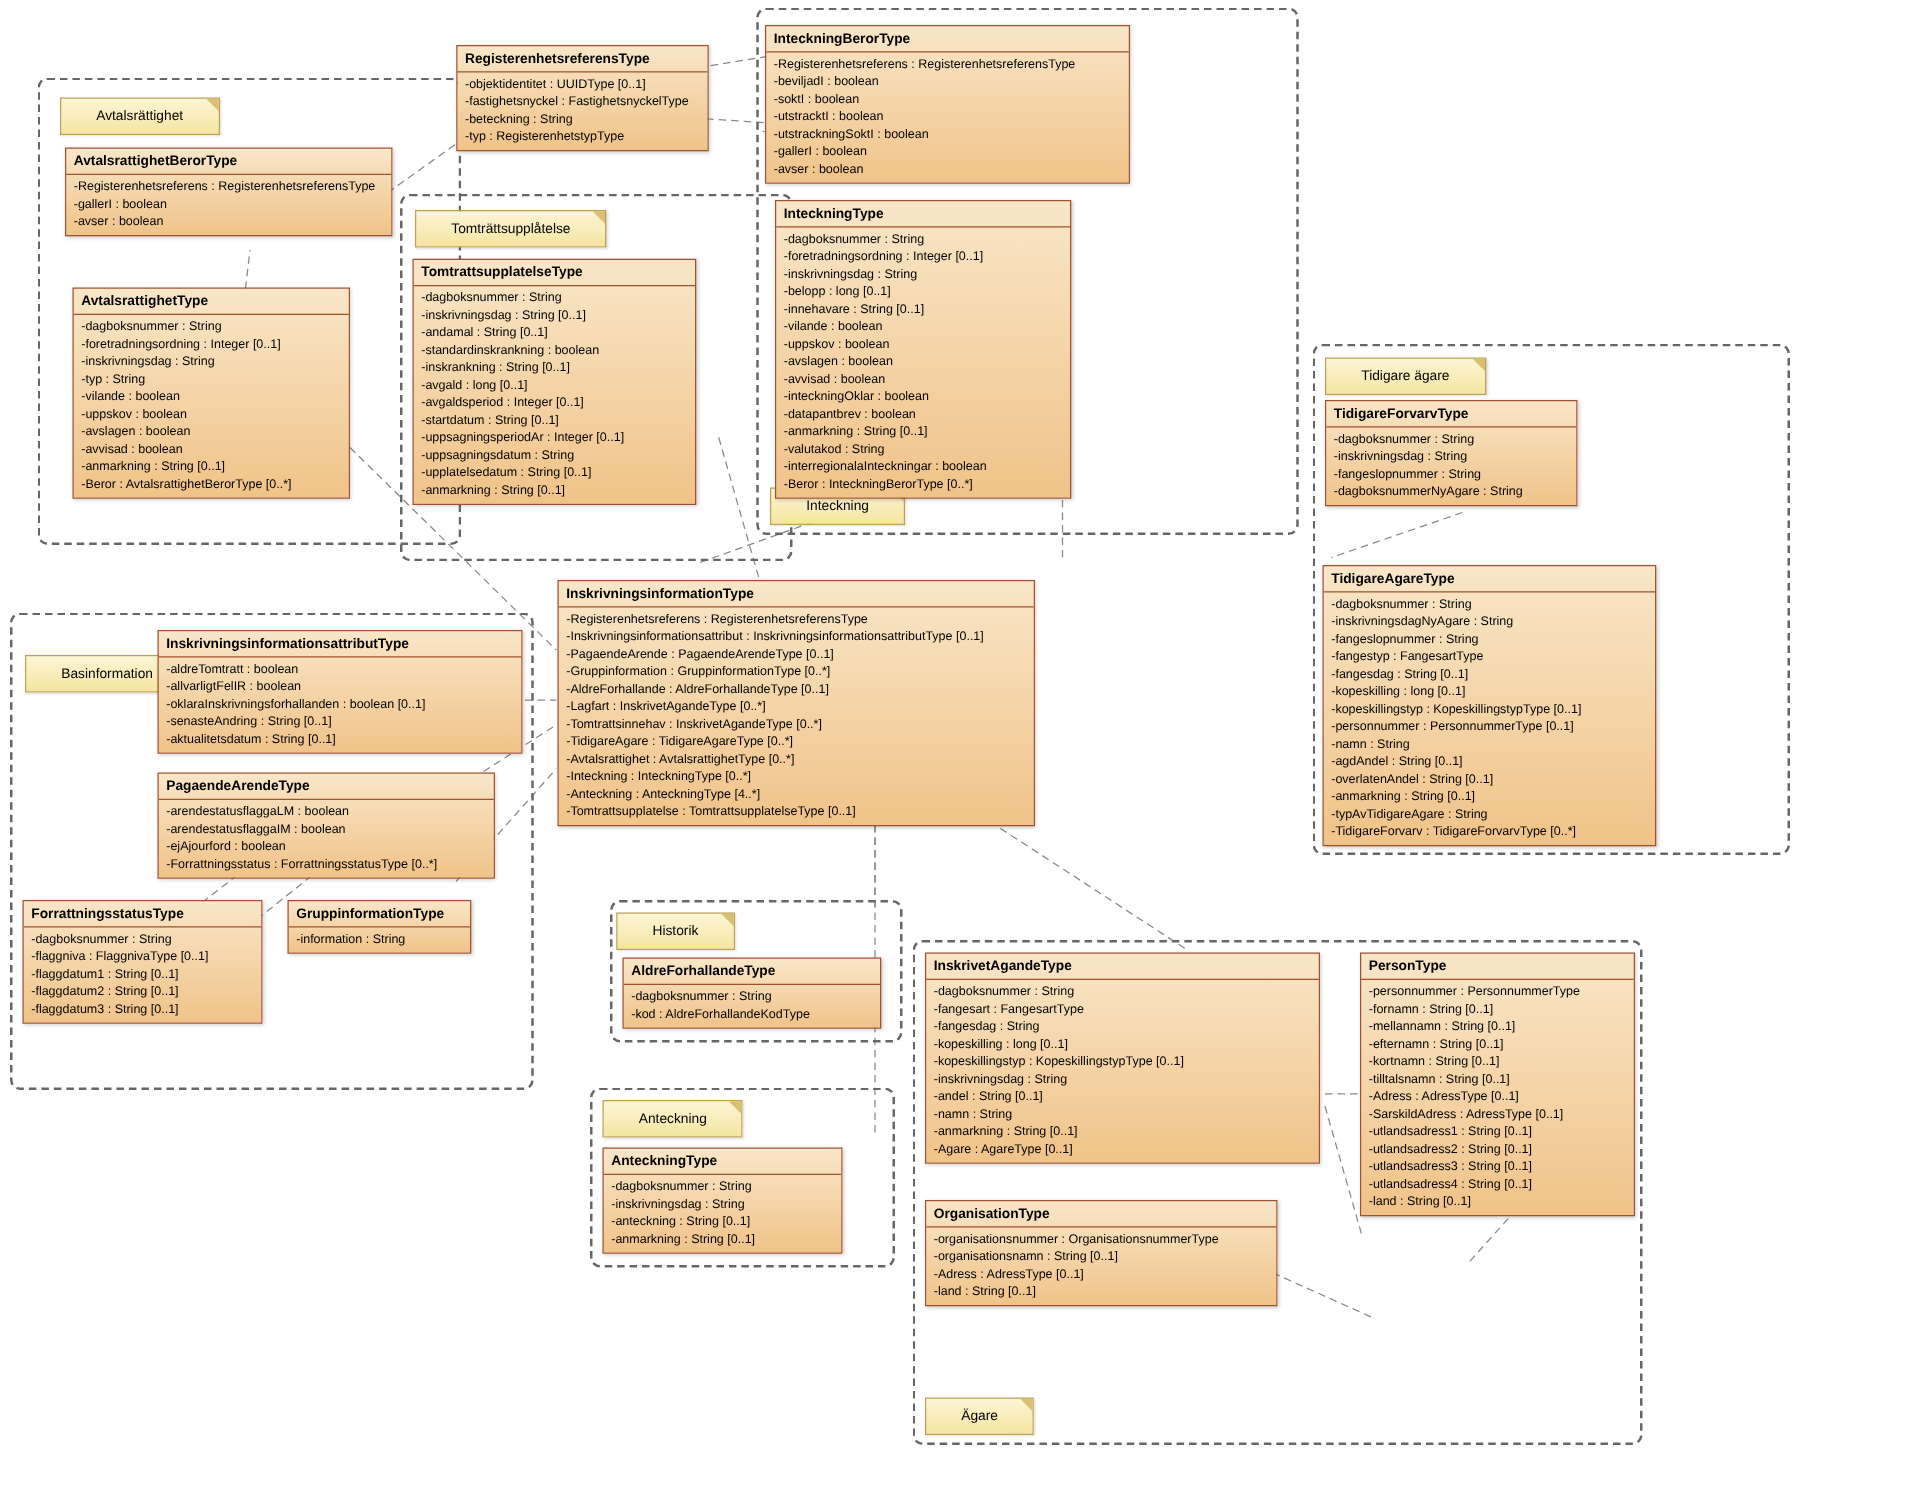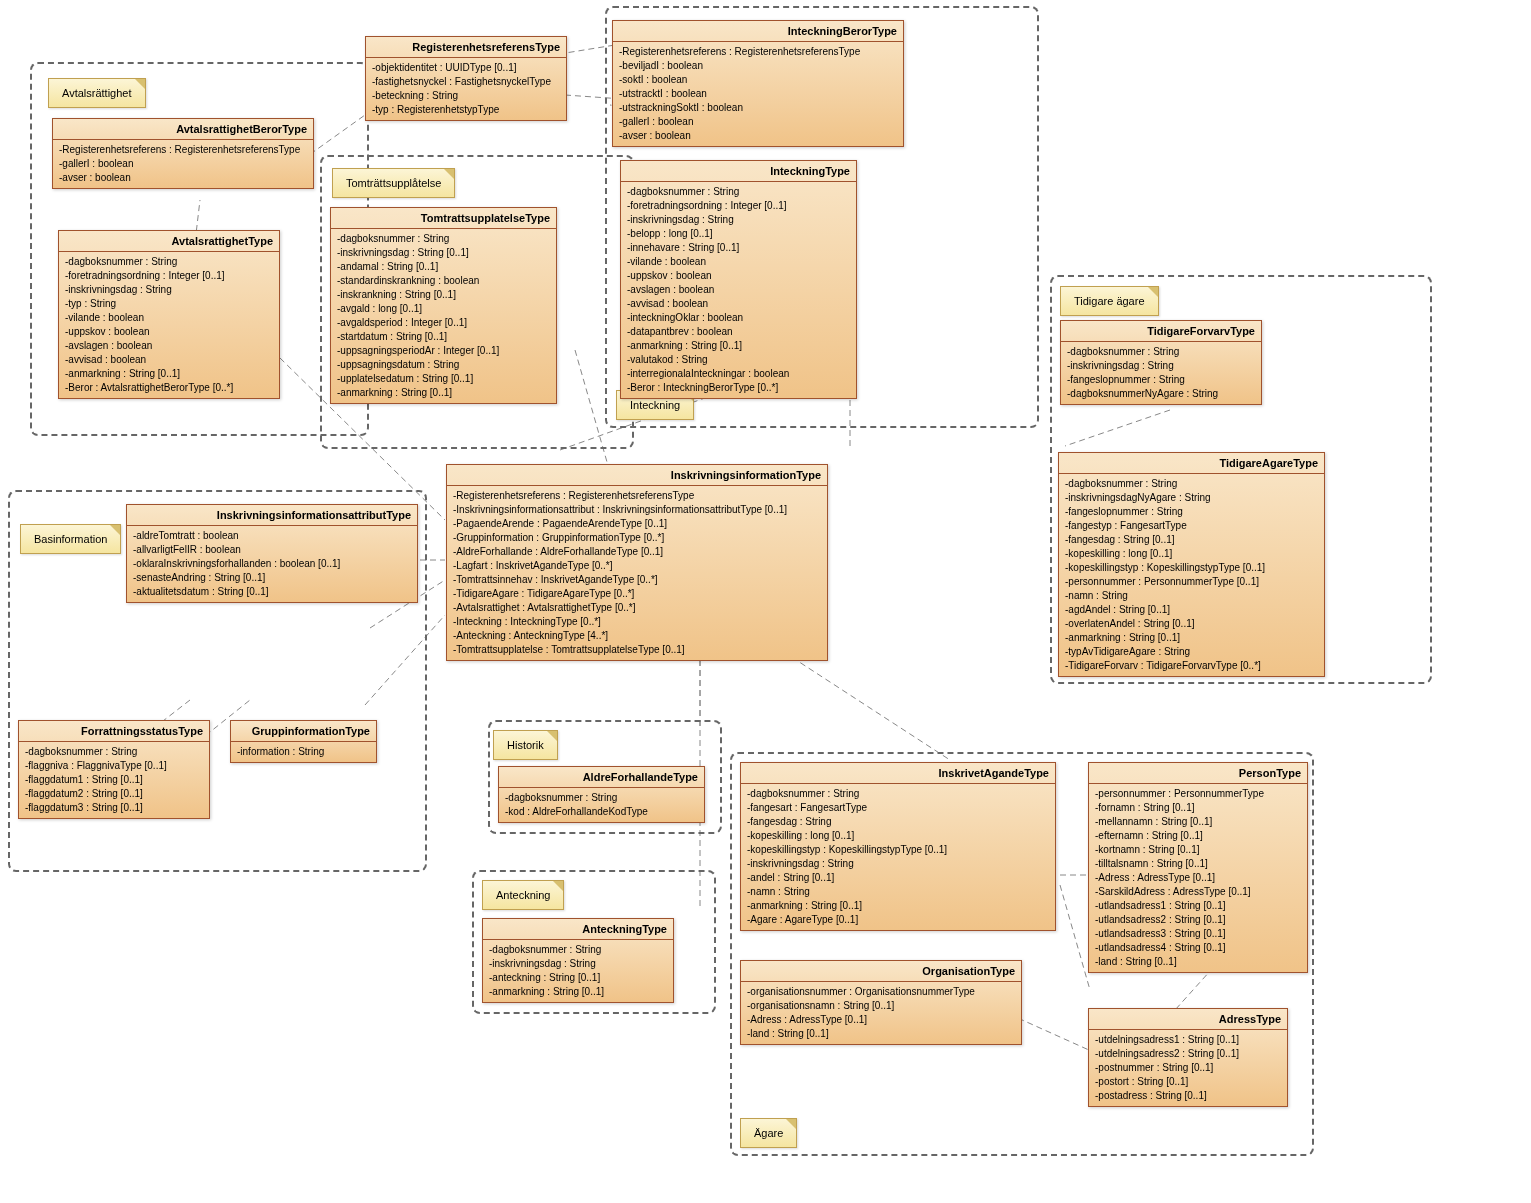--- a/index.html
+++ b/index.html
@@ -1,21 +1,21 @@
 <!DOCTYPE html>
 <html><head>
 <meta charset="utf-8">
 <style>
 body{margin:0;font-family:Arial,sans-serif;font-size:10px;background:#fff}
 .canvas{position:relative;width:1531px;height:1203px}
 .class-box{position:absolute;border:1px solid #a0522d;background:linear-gradient(#f9e6c8,#f0c388);box-shadow:1px 1px 3px rgba(0,0,0,.2)}
-.class-title{font-weight:bold;text-align:right;padding:4px 6px;border-bottom:1px solid #a0522d;font-size:11px}
+.class-title{font-weight:bold;text-align:left;padding:4px 6px;border-bottom:1px solid #a0522d;font-size:11px}
 .class-attrs{padding:3px 6px;font-size:10px;line-height:14px}
 .class-attrs div{white-space:nowrap}
-.note{position:absolute;background:linear-gradient(#fcf5d6,#f5e5a0);border:1px solid #c0a050;padding:8px 13px;font-size:11px;box-shadow:1px 1px 2px rgba(0,0,0,.15)}
+.note{position:absolute;background:linear-gradient(#fcf5d6,#f5e5a0);border:1px solid #c0a050;padding:8px 28px;font-size:11px;box-shadow:1px 1px 2px rgba(0,0,0,.15)}
 .note::after{content:"";position:absolute;top:0;right:0;width:0;height:0;border-left:10px solid transparent;border-top:10px solid #d8c070}
 .package{position:absolute;border:2px dashed #666;border-radius:8px}
 svg.connectors{position:absolute;top:0;left:0;width:1531px;height:1203px;pointer-events:none}
 svg line{stroke:#888;stroke-width:1;stroke-dasharray:6,4}
 </style>
 </head>
 <body>
 
 <div class="canvas">
 
@@ -202,20 +202,29 @@
   <div class="class-title">InskrivningsinformationsattributType</div>
   <div class="class-attrs">
         <div>-aldreTomtratt : boolean</div>
         <div>-allvarligtFelIR : boolean</div>
         <div>-oklaraInskrivningsforhallanden : boolean [0..1]</div>
         <div>-senasteAndring : String [0..1]</div>
         <div>-aktualitetsdatum : String [0..1]</div>
       </div>
 </div>
 
+<div class="class-box" style="left:126px;top:618px;width:268px">
+  <div class="class-title">PagaendeArendeType</div>
+  <div class="class-attrs">
+        <div>-arendestatusflaggaLM : boolean</div>
+        <div>-arendestatusflaggaIM : boolean</div>
+        <div>-ejAjourford : boolean</div>
+        <div>-Forrattningsstatus : ForrattningsstatusType [0..*]</div>
+      </div>
+</div>
 
 <div class="class-box" style="left:230px;top:720px;width:145px">
   <div class="class-title">GruppinformationType</div>
   <div class="class-attrs">
         <div>-information : String</div>
       </div>
 </div>
 
 <div class="class-box" style="left:18px;top:720px;width:190px">
   <div class="class-title">ForrattningsstatusType</div>
@@ -284,24 +293,14 @@
         <div>-Adress : AdressType [0..1]</div>
         <div>-SarskildAdress : AdressType [0..1]</div>
         <div>-utlandsadress1 : String [0..1]</div>
         <div>-utlandsadress2 : String [0..1]</div>
         <div>-utlandsadress3 : String [0..1]</div>
         <div>-utlandsadress4 : String [0..1]</div>
         <div>-land : String [0..1]</div>
       </div>
 </div>
 
-<div class="class-box" style="left:1088px;top:1008px;width:198px">
-  <div class="class-title">AdressType</div>
-  <div class="class-attrs">
-        <div>-utdelningsadress1 : String [0..1]</div>
-        <div>-utdelningsadress2 : String [0..1]</div>
-        <div>-postnummer : String [0..1]</div>
-        <div>-postort : String [0..1]</div>
-        <div>-postadress : String [0..1]</div>
-      </div>
-</div>
 
 </div>
 
 </body></html>

